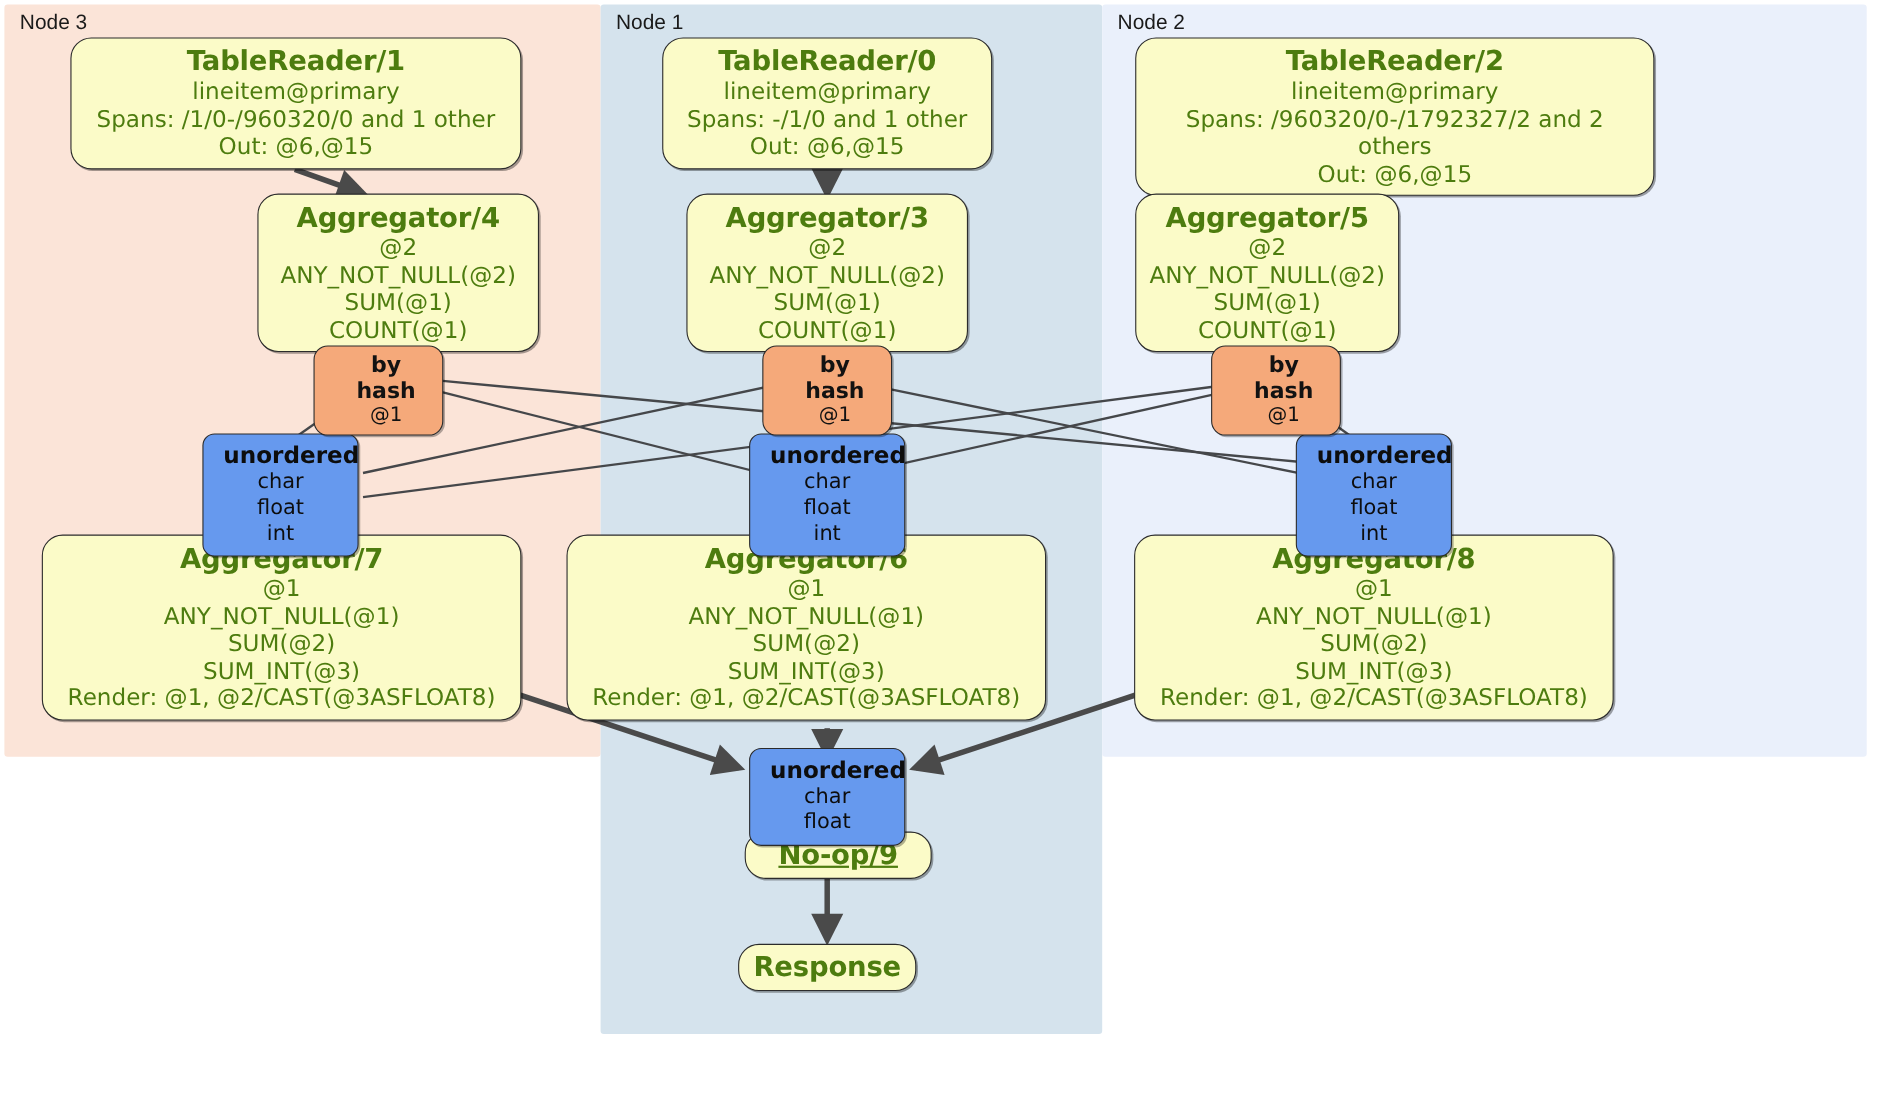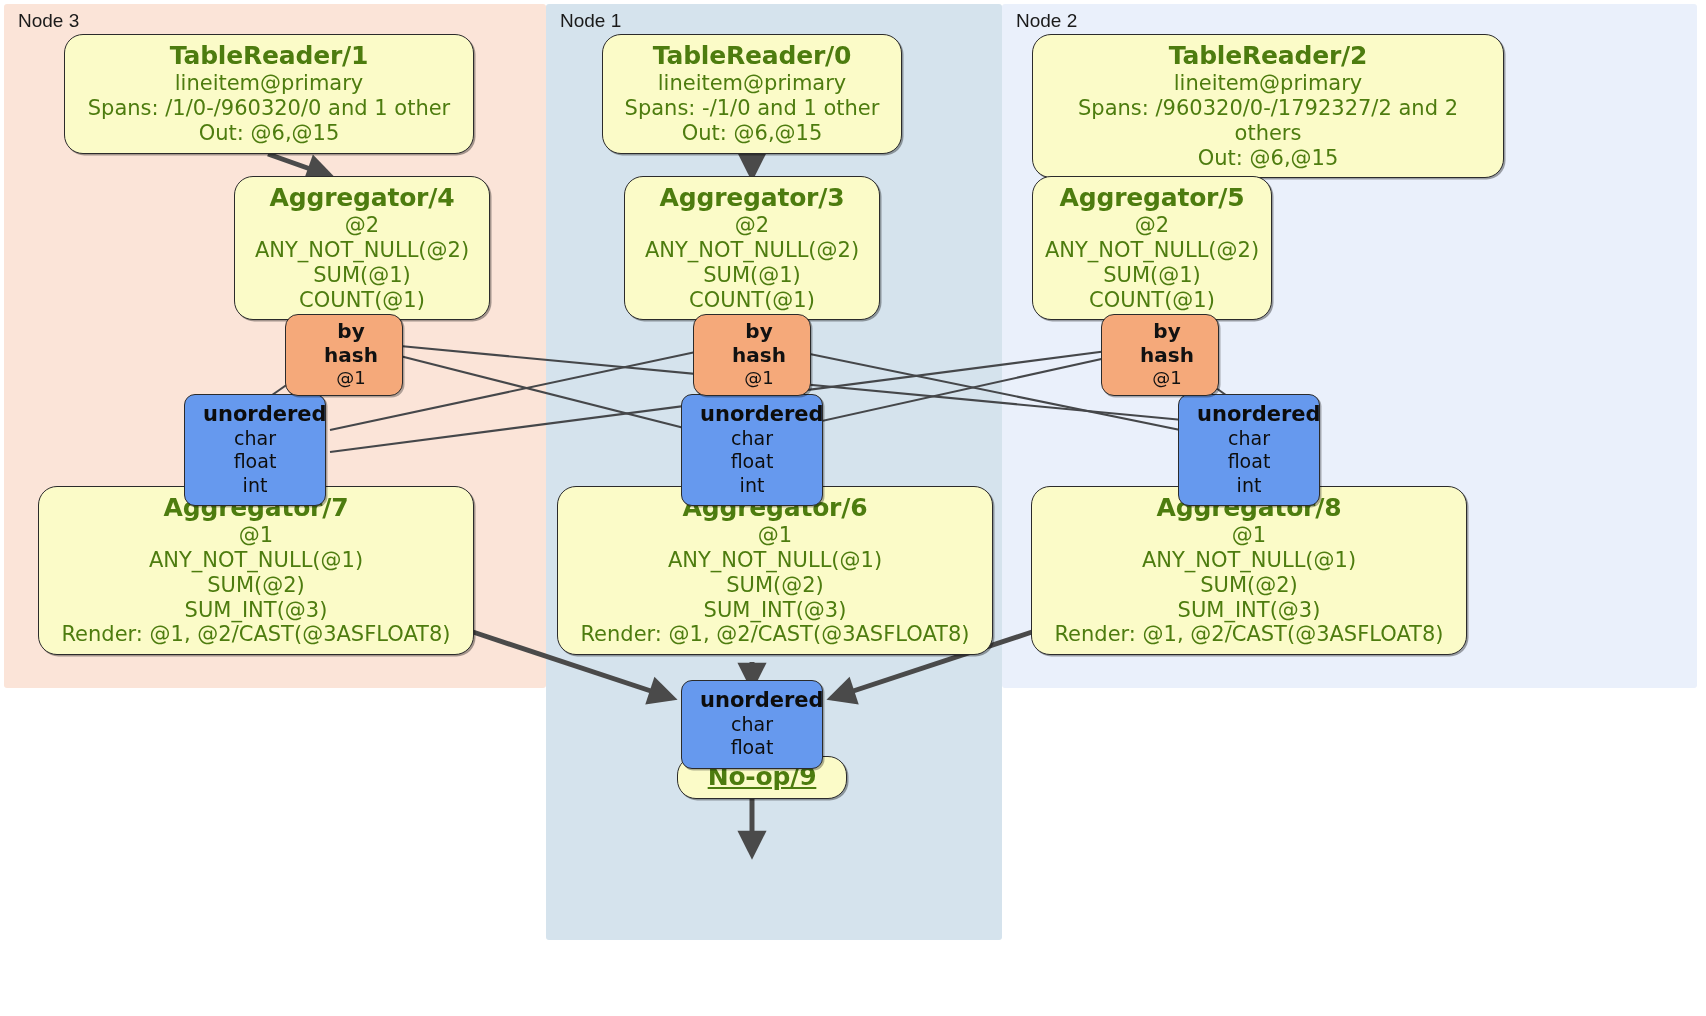--- a/index.html
+++ b/index.html
@@ -224,21 +224,21 @@
 
   <div class="proc zbox" style="left:38px; top:486px; width:436px;text-align:center;">
     <div class="ttl">Aggregator/7</div>
     <div class="ln">@1</div>
     <div class="ln">ANY_NOT_NULL(@1)</div>
     <div class="ln">SUM(@2)</div>
     <div class="ln">SUM_INT(@3)</div>
     <div class="ln">Render: @1, @2/CAST(@3ASFLOAT8)</div>
   </div>
 
-  <div class="proc zbox" style="left:557px; top:486px; width:436px;">
+  <div class="proc zbox" style="left:515px; top:486px; width:436px;">
     <div class="ttl">Aggregator/6</div>
     <div class="ln">@1</div>
     <div class="ln">ANY_NOT_NULL(@1)</div>
     <div class="ln">SUM(@2)</div>
     <div class="ln">SUM_INT(@3)</div>
     <div class="ln">Render: @1, @2/CAST(@3ASFLOAT8)</div>
   </div>
 
   <div class="proc zbox" style="left:1031px; top:486px; width:436px;">
     <div class="ttl">Aggregator/8</div>
@@ -252,14 +252,17 @@
   <div class="receiver zrecv" style="left:681px; top:680px; width:142px;">
     <div class="ttl">unordered</div>
     <div class="ln">char</div>
     <div class="ln">float</div>
   </div>
 
   <div class="proc zbox" style="left:677px; top:756px; width:170px; padding:4px 10px 6px 10px;text-decoration:underline;">
     <div class="ttl">No-op/9</div>
   </div>
 
+  <div class="proc zbox" style="left:671px; top:858px; width:162px; padding:4px 10px 6px 10px;">
+    <div class="ttl">Response</div>
+  </div>
 
 </div>
 
 </body></html>

